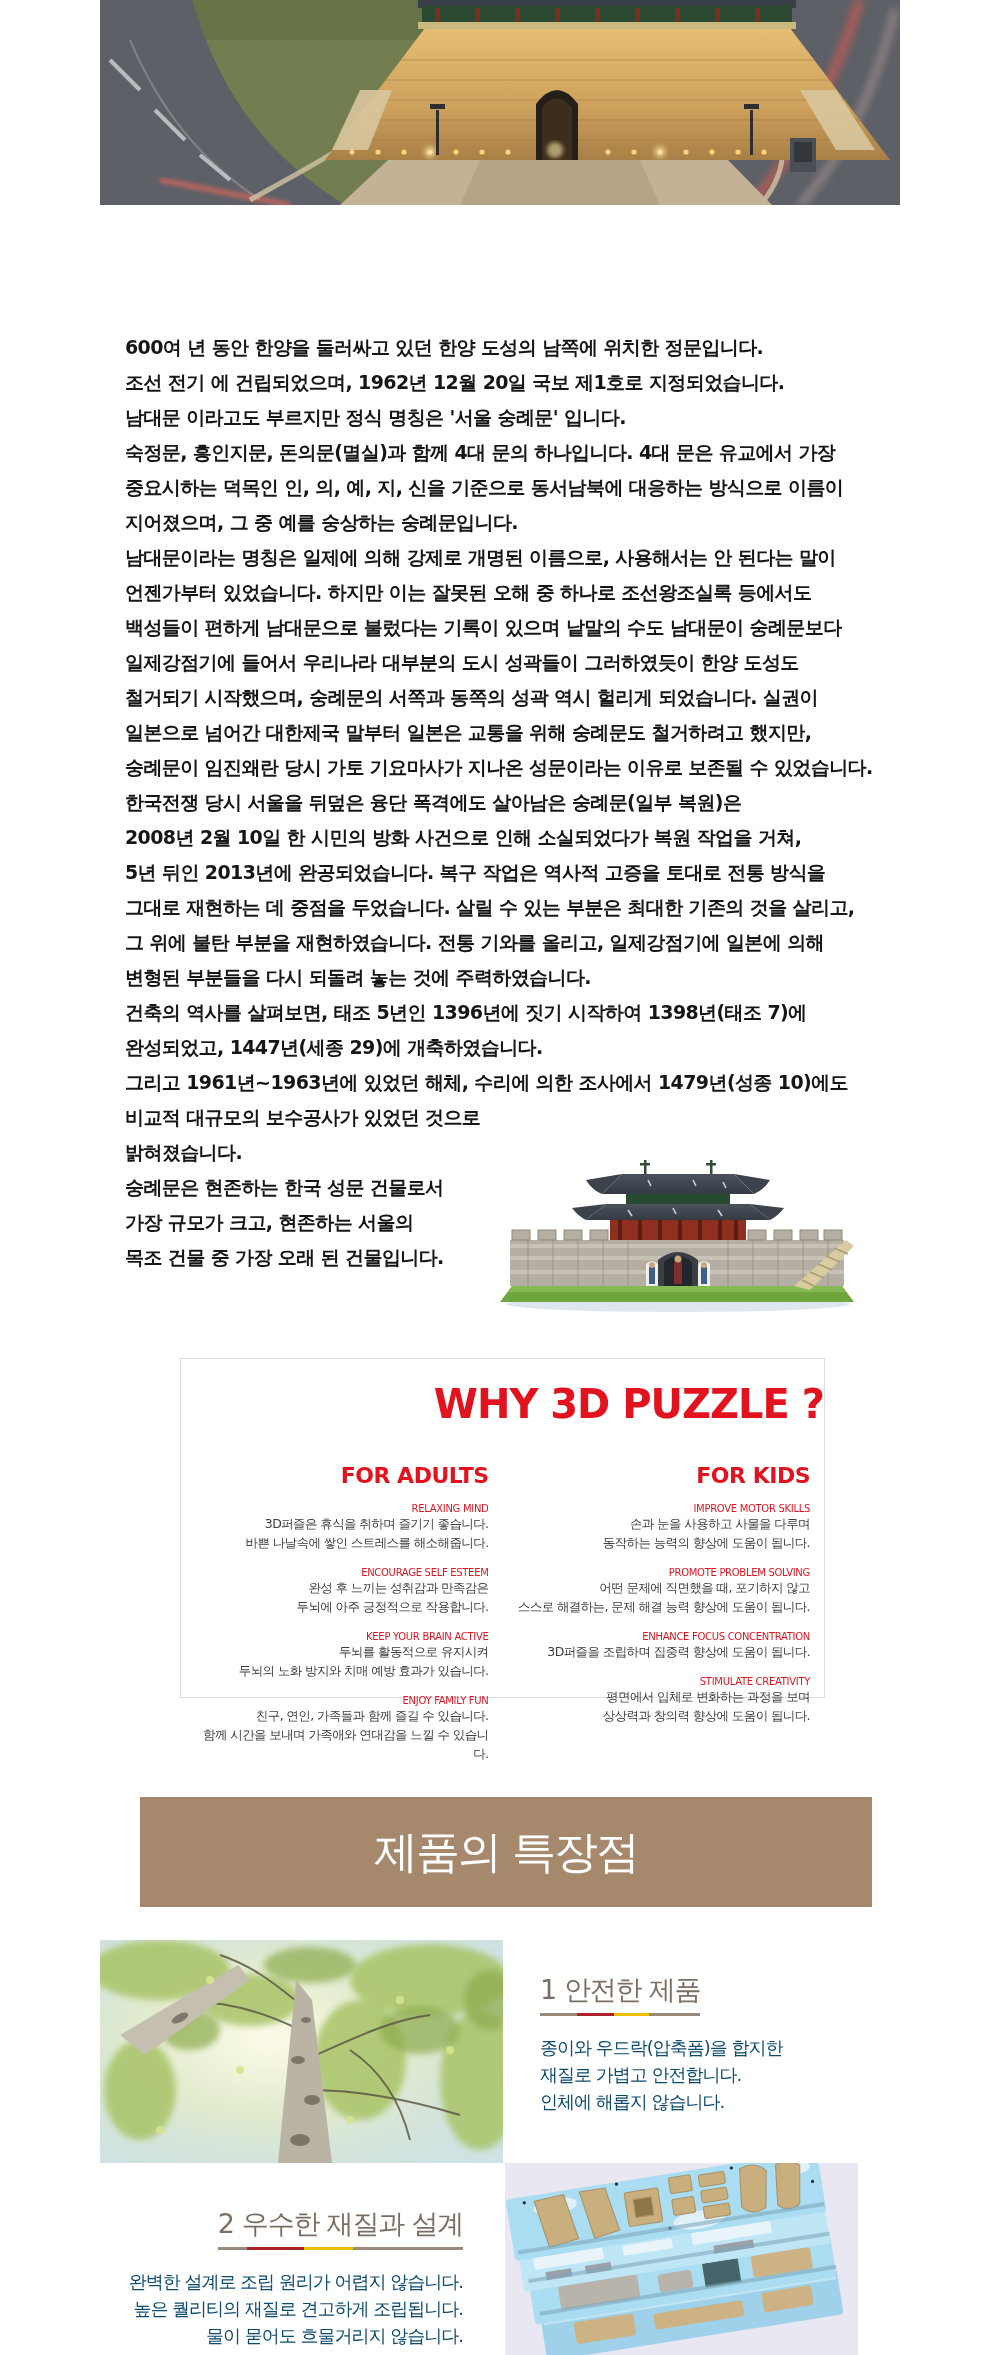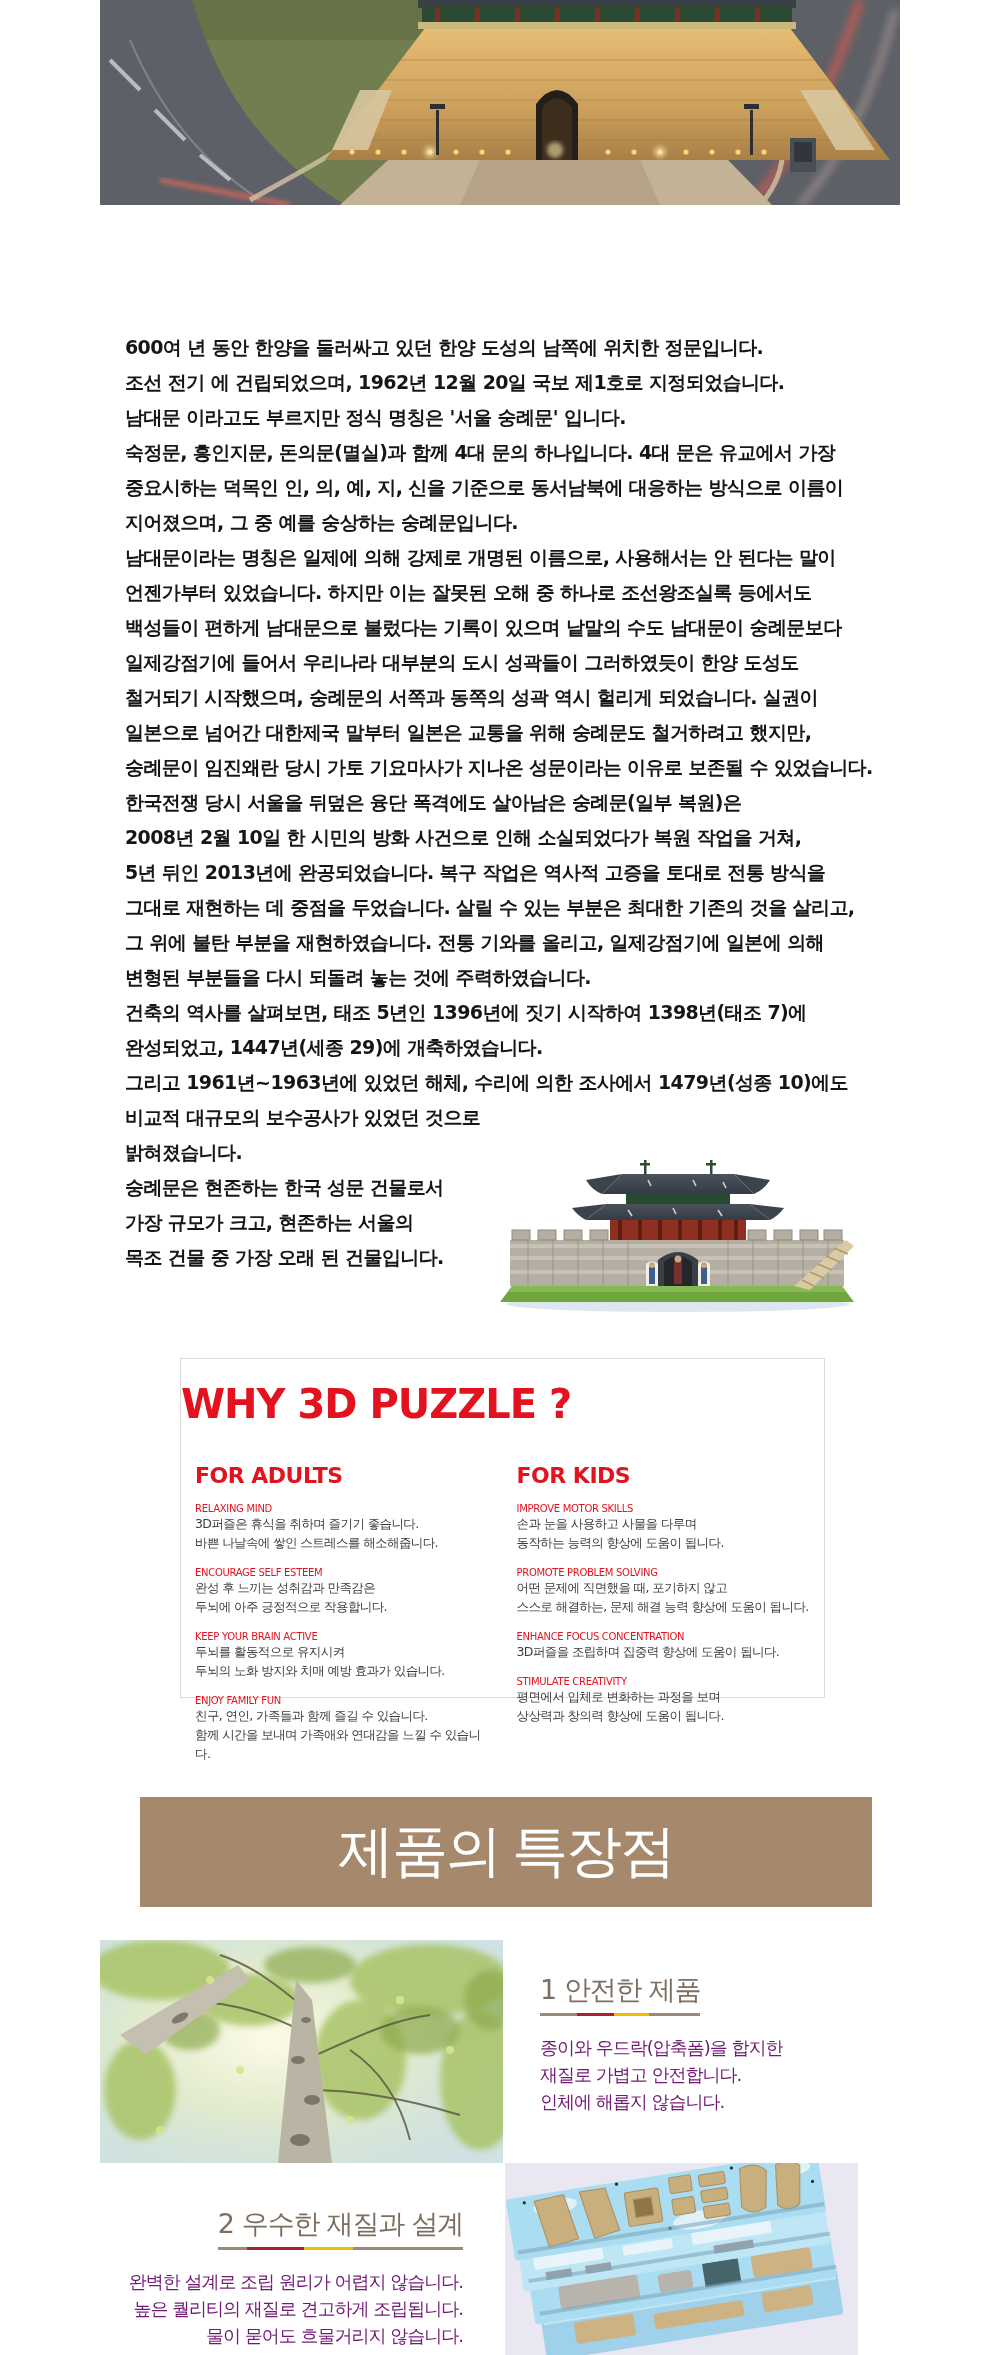--- a/index.html
+++ b/index.html
@@ -14,49 +14,49 @@
   .intro{left:125px;top:330px;width:780px;}
   .intro .line{
     font-size:19px;font-weight:700;line-height:35px;color:#161616;
     letter-spacing:-0.6px;white-space:nowrap;
   }
   
   .model{left:498px;top:1148px;width:358px;height:166px;}
   
   .whybox{
     left:180px;top:1358px;width:645px;height:340px;box-sizing:border-box;
-    border:1px solid #dcdcdc;background:#fff;text-align:left;
+    border:1px solid #dcdcdc;background:#fff;text-align:right;
   }
   .why-title{margin-top:22px;font-size:40px;font-weight:800;letter-spacing:-1px;}
   .why-cols{display:flex;margin-top:12px;}
   .why-col{flex:1;padding:0 14px;}
   .col-heading{font-size:22px;font-weight:700;margin:24px 0 2px;letter-spacing:-0.5px;}
   .why-item{margin-top:15px;}
   .item-title{font-size:10px;font-weight:400;letter-spacing:-0.3px;}
   .item-line{font-size:12.5px;color:#3c3c3c;line-height:19px;letter-spacing:-0.6px;}
   .red{color:#e2131f;}
   
   .banner{
     left:140px;top:1797px;width:732px;height:110px;background:#a6896d;
     display:flex;align-items:center;justify-content:center;
   }
-  .banner-title{color:#ffffff;font-size:56px;font-weight:500;letter-spacing:-2px;font-family:Liberation Serif, serif;}
+  .banner-title{color:#ffffff;font-size:44px;font-weight:500;letter-spacing:-2px;}
   
   .tree{left:100px;top:1940px;width:403px;height:223px;}
   .sheets{left:505px;top:2163px;width:353px;height:192px;}
   .feature{color:#8b7d6e;}
   .f1{left:540px;top:1972px;text-align:left;}
   .f2{right:537px;top:2206px;text-align:right;}
   .t-wrap{display:inline-block;}
   .f-title{font-size:27px;color:#7c6f61;font-weight:500;letter-spacing:-1.2px;white-space:nowrap;}
   .f-num{margin-right:8px;}
   .t-underline{height:3px;margin-top:5px;}
   .u1{background:linear-gradient(90deg,#98897a 0 23%,#aa2227 23% 46%,#eebe00 46% 68%,#98897a 68% 100%);}
   .u2{background:linear-gradient(90deg,#98897a 0 12%,#aa2227 12% 35%,#eebe00 35% 55%,#98897a 55% 100%);}
-  .f-body{margin-top:18px;font-size:18px;line-height:27px;letter-spacing:-1px;color:#701a75;}
+  .f-body{margin-top:18px;font-size:18px;line-height:27px;letter-spacing:-1px;color:#0c4a6e;}
 </style>
 </head>
 <body>
 
 <div class="abs hero">
   <svg width="800" height="205" viewBox="0 0 800 205">
     <defs>
       <linearGradient id="gold" x1="0" y1="0" x2="0" y2="1">
         <stop offset="0" stop-color="#e6bd74"></stop>
           <stop offset="0.6" stop-color="#cda15c"></stop>

